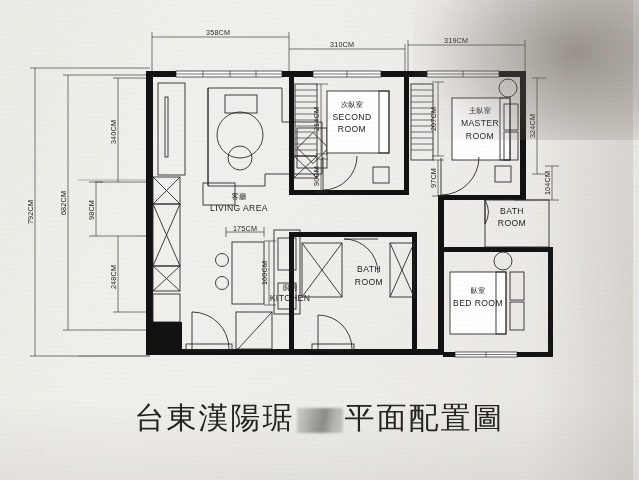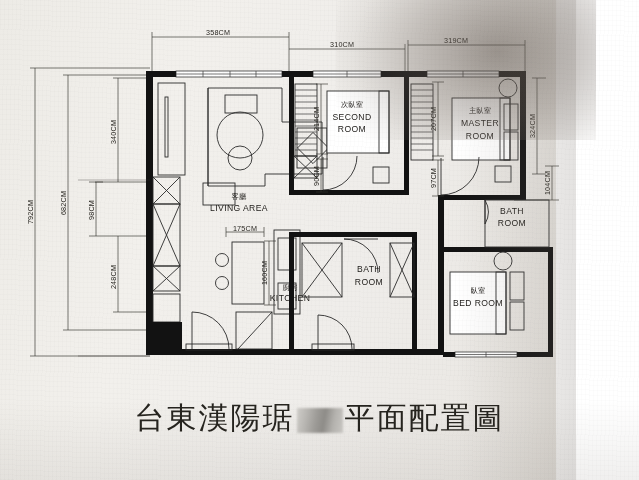--- a/index.html
+++ b/index.html
@@ -12,21 +12,21 @@
     height: 480px;
     overflow: hidden;
     font-family: "Liberation Sans", "DejaVu Sans", sans-serif;
     position: relative;
   }
 
   
   #sheet {
     position: absolute;
     left: 0; top: 0;
-    width: 556px;
+    width: 633px;
     height: 480px;
     background:
       linear-gradient(105deg, #edebe6 0%, #f2f0ec 30%, #efedea 62%, #e8e5e0 100%);
   }
   
   #shadow-tr {
     position: absolute;
     right: -40px; top: -70px;
     width: 260px; height: 210px;
     background: radial-gradient(ellipse at 62% 58%, rgba(90,80,72,0.55) 0%, rgba(110,100,92,0.32) 38%, rgba(140,132,124,0.10) 64%, rgba(255,255,255,0) 78%);

